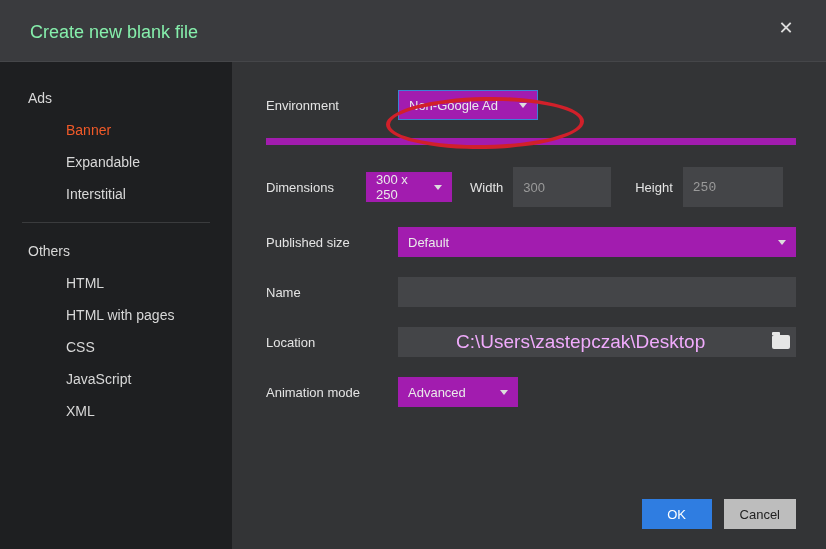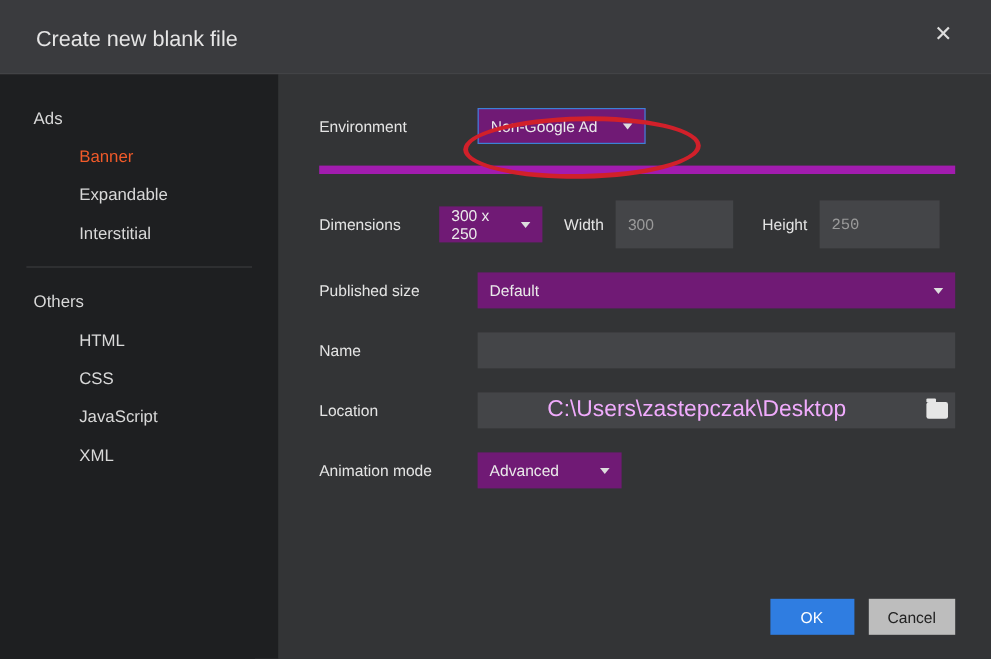--- a/index.html
+++ b/index.html
@@ -20,21 +20,21 @@
     flex-direction: column;
   }
   .titlebar {
     padding: 22px 30px 18px 30px;
     display: flex;
     align-items: center;
     justify-content: space-between;
     border-bottom: 1px solid rgba(255,255,255,0.06);
     background: #3a3b3e;
   }
-  .titlebar h1 { font-size: 18px; font-weight: normal; color: #e5e5e5; }
+  .titlebar h1 { font-size: 18px; font-weight: normal; color: #86efac; }
   .close-btn {
     color: #ddd;
     font-size: 18px;
     cursor: pointer;
     width: 20px; height: 20px;
     display: flex; align-items:center; justify-content:center;
     margin-top:-10px;
   }
   .body {
     flex: 1;
@@ -72,21 +72,21 @@
   .row {
     display: flex;
     align-items: center;
     margin-bottom: 20px;
     font-size: 13px;
     color: #e4e4e4;
   }
   .label { width: 132px; flex-shrink: 0; }
   .env-row { padding-bottom: 18px; border-bottom: 7px solid #a21caf; margin-bottom: 22px; }
   .dropdown {
-    background: #701a75;
+    background: #a21caf;
     border: none;
     height: 30px;
     display: flex;
     align-items: center;
     justify-content: space-between;
     padding: 0 10px;
     color: #eaeaea;
     font-size: 13px;
     cursor: pointer;
   }
@@ -187,20 +187,21 @@
 
   <div class="body">
     <div class="sidebar">
       <div class="side-group-title">Ads</div>
       <div class="side-item selected">Banner</div>
       <div class="side-item">Expandable</div>
       <div class="side-item">Interstitial</div>
       <div class="side-sep"></div>
       <div class="side-group-title">Others</div>
       <div class="side-item">HTML</div>
+      <div class="side-item">HTML with pages</div>
       <div class="side-item">CSS</div>
       <div class="side-item">JavaScript</div>
       <div class="side-item">XML</div>
     </div>
 
     <div class="main">
 
       <div class="row env-row">
         <div class="label">Environment</div>
         <div class="dropdown env">

